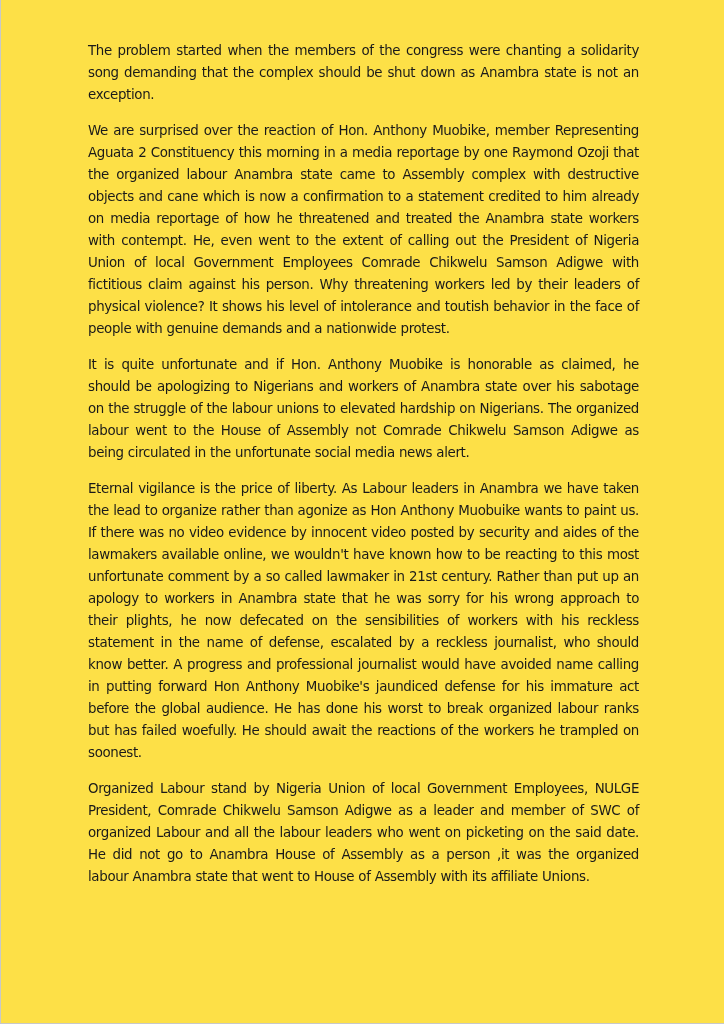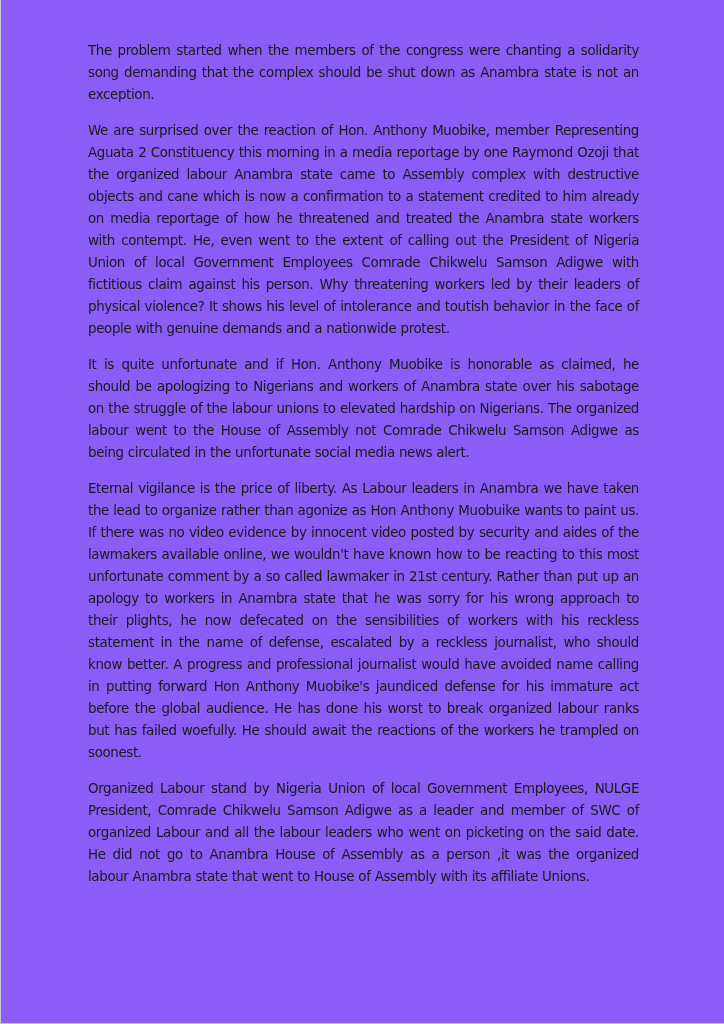--- a/index.html
+++ b/index.html
@@ -15,21 +15,21 @@
     }
     .page {
       position: absolute;
       left: 0;
       top: 0;
       width: 724px;
       height: 1024px;
       box-sizing: border-box;
       border-left: 1px solid #c8c8c8;
       border-bottom: 1px solid #c8c8c8;
-      background: #8b5cf6;
+      background: #fde047;
     }
     .content {
       position: absolute;
       left: 87px;
       top: 40px;
       width: 551px;
     }
     .para {
       margin: 0 0 14px 0;
       font-family: "DejaVu Sans", sans-serif;

